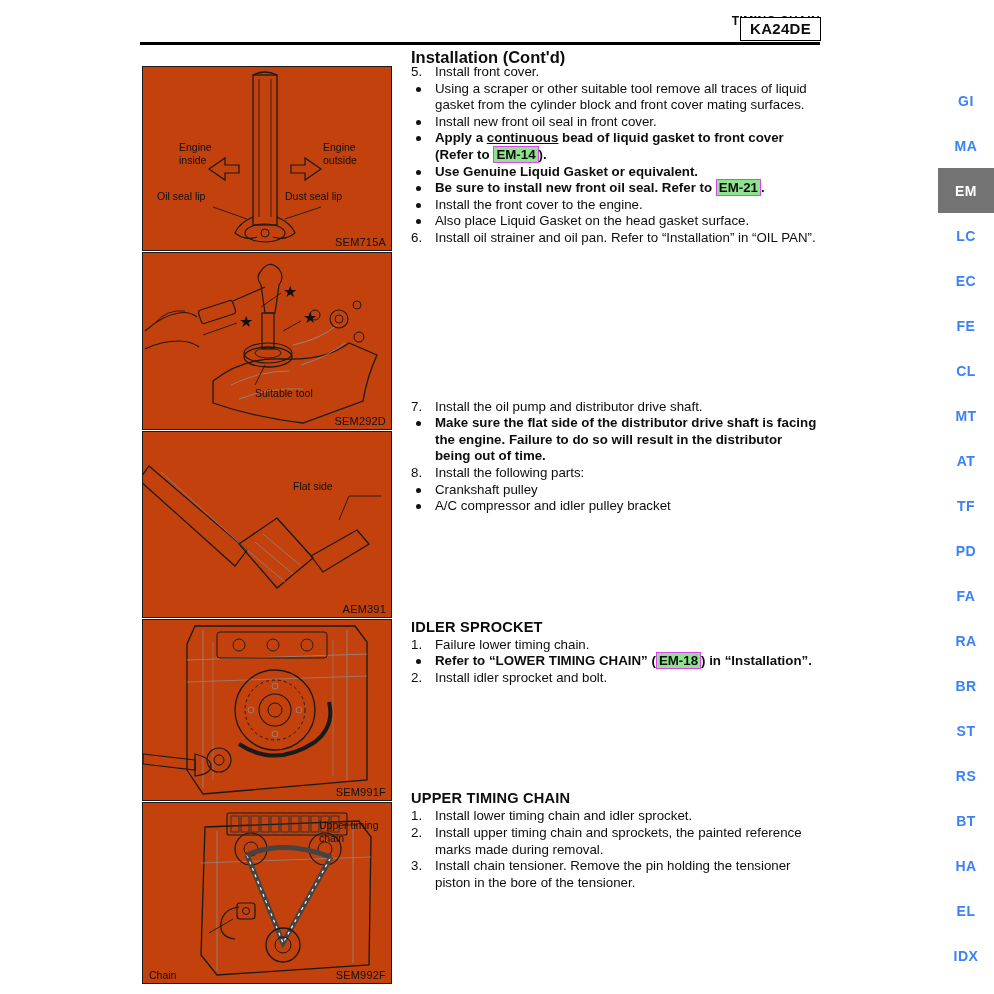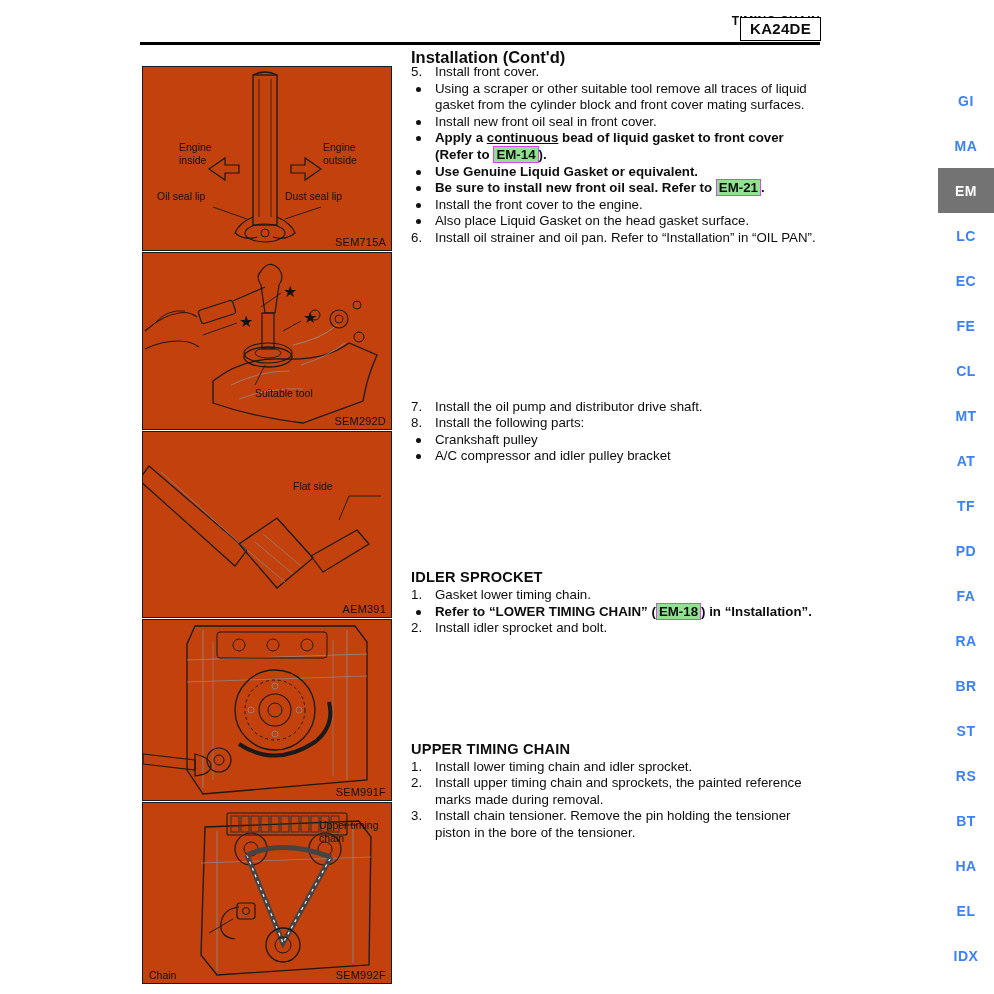--- a/index.html
+++ b/index.html
@@ -441,20 +441,24 @@
       <span>Install oil strainer and oil pan. Refer to “Installation” in “OIL PAN”.</span>
     </div>
 
     <div class="blockgap" style="height:152px;"></div>
 
     <div class="line">
       <span class="marker">7.</span>
       <span>Install the oil pump and distributor drive shaft.</span>
     </div>
 
+    <div class="line b">
+      <span class="bullet"></span>
+      <span>Make sure the flat side of the distributor drive shaft is facing the engine. Failure to do so will result in the distributor being out of time.</span>
+    </div>
 
     <div class="line">
       <span class="marker">8.</span>
       <span>Install the following parts:</span>
     </div>
 
     <div class="line">
       <span class="bullet"></span>
       <span>Crankshaft pulley</span>
     </div>
@@ -463,21 +467,21 @@
       <span class="bullet"></span>
       <span>A/C compressor and idler pulley bracket</span>
     </div>
 
     <div class="blockgap" style="height:104px;"></div>
 
     <div class="subhead">IDLER SPROCKET</div>
 
     <div class="line">
       <span class="marker">1.</span>
-      <span>Gasket lower timing chain.</span>
+      <span>Failure lower timing chain.</span>
     </div>
 
     <div class="line b">
       <span class="bullet"></span>
       <span>Refer to “LOWER TIMING CHAIN” (</span><span class="hl-box">EM-18</span><span>) in “Installation”.</span>
     </div>
 
     <div class="line">
       <span class="marker">2.</span>
       <span>Install idler sprocket and bolt.</span>

